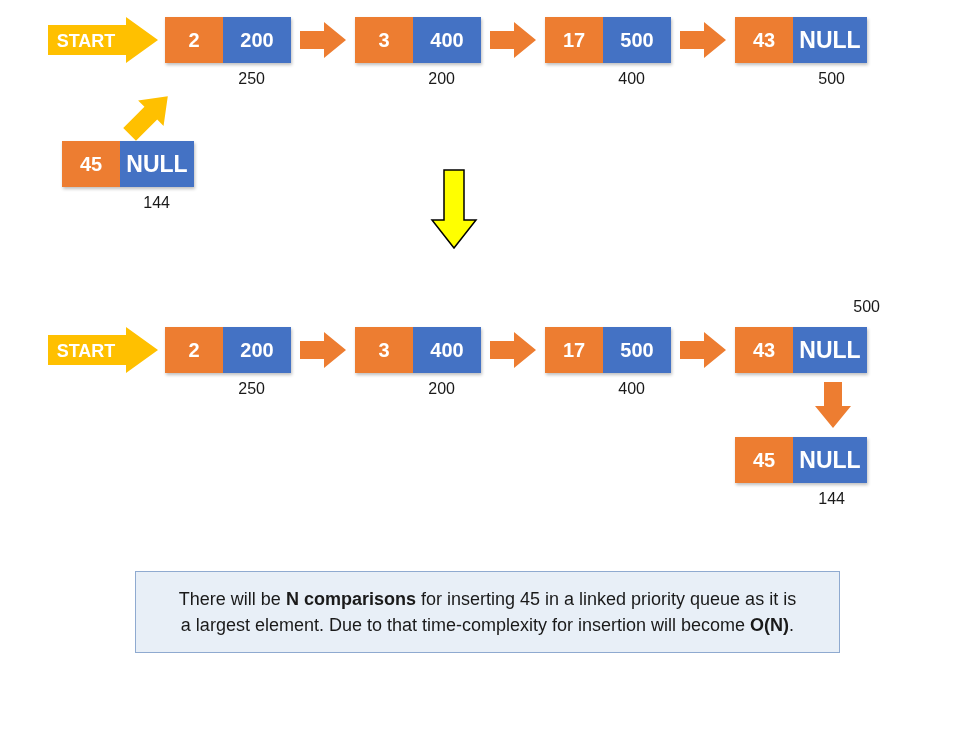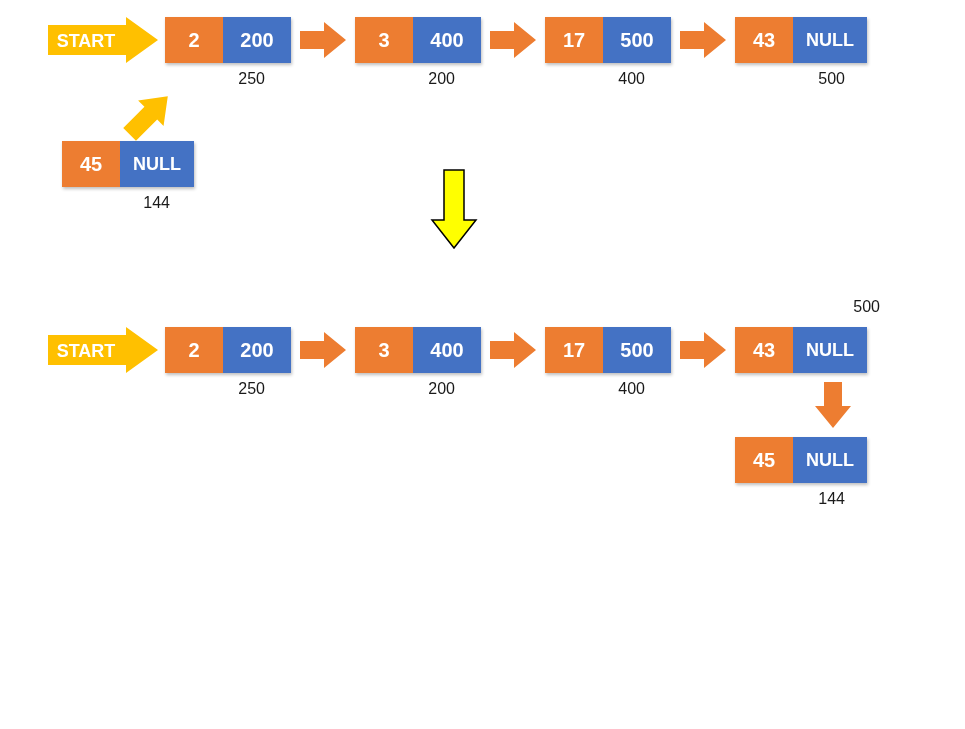--- a/index.html
+++ b/index.html
@@ -30,21 +30,21 @@
   .cell {
     display: flex;
     align-items: center;
     justify-content: center;
     font-weight: 600;
     font-size: 20px;
     color: #ffffff;
   }
   .data-cell { background: #ed7d31; width: 58px; }
   .ptr-cell  { background: #4472c4; width: 68px; }
-  .ptr-cell.null { width: 74px; font-size: 18px; }
+  .ptr-cell.null { width: 74px; font-size: 23px; }
   .addr {
     position: absolute;
     font-size: 16px;
     color: #1a1a1a;
     text-align: right;
     width: 80px;
   }
   .link-arrow { position: absolute; }
   .link-arrow svg { display:block; }
   .down-arrow { position:absolute; }
@@ -187,14 +187,17 @@
         <polygon points="9,0 27,0 27,24 36,24 18,46 0,24 9,24" fill="#ed7d31"></polygon>
       </svg>
 </div>
 
 <div class="node" style="left:735px; top:437px;">
   <div class="cell data-cell">45</div>
   <div class="cell ptr-cell null">NULL</div>
 </div>
 <div class="addr" style="left:765px; top:490px;">144</div>
 
+<div class="caption-box" style="left:135px; top:571px; width:705px;">
+  <span>There will be </span><b>N comparisons</b><span> for inserting 45 in a linked priority queue as it is a largest element. Due to that time-complexity for insertion will become </span><b>O(N)</b><span>.</span>
+</div>
 
 </div>
 
 </body></html>

